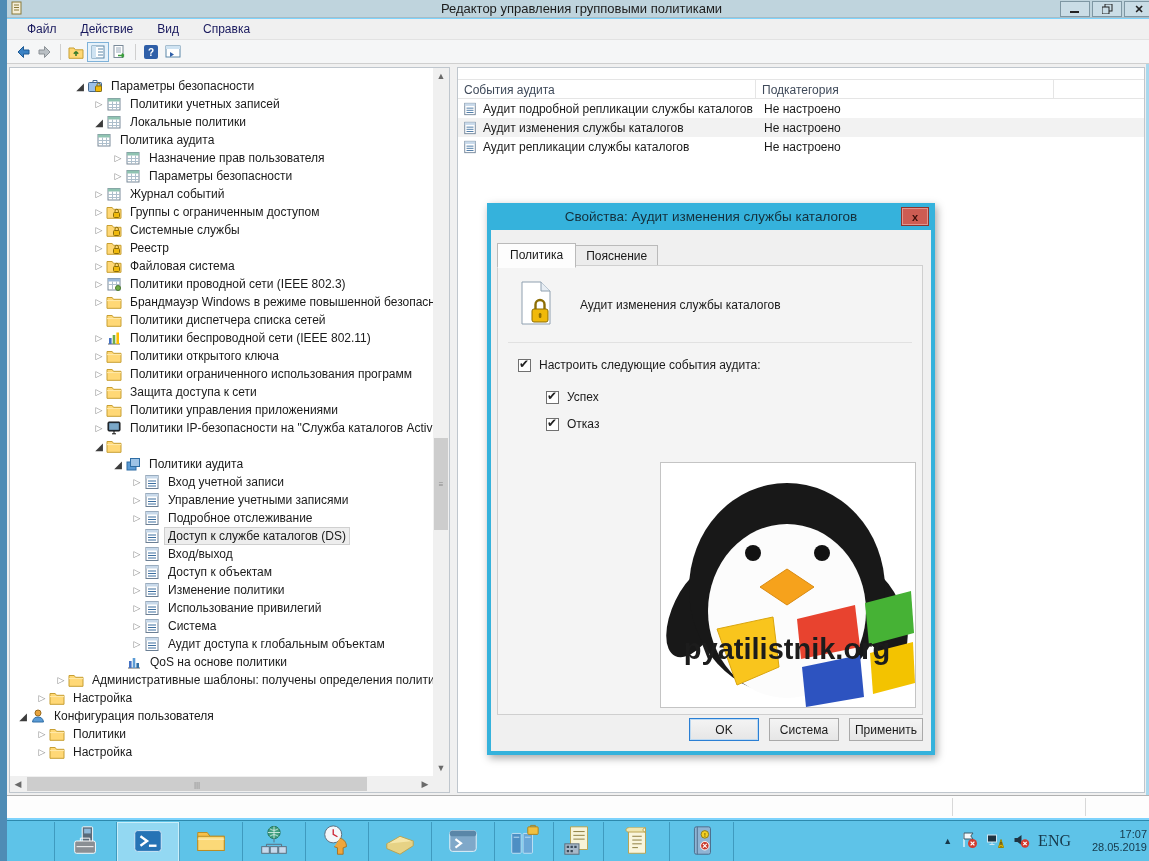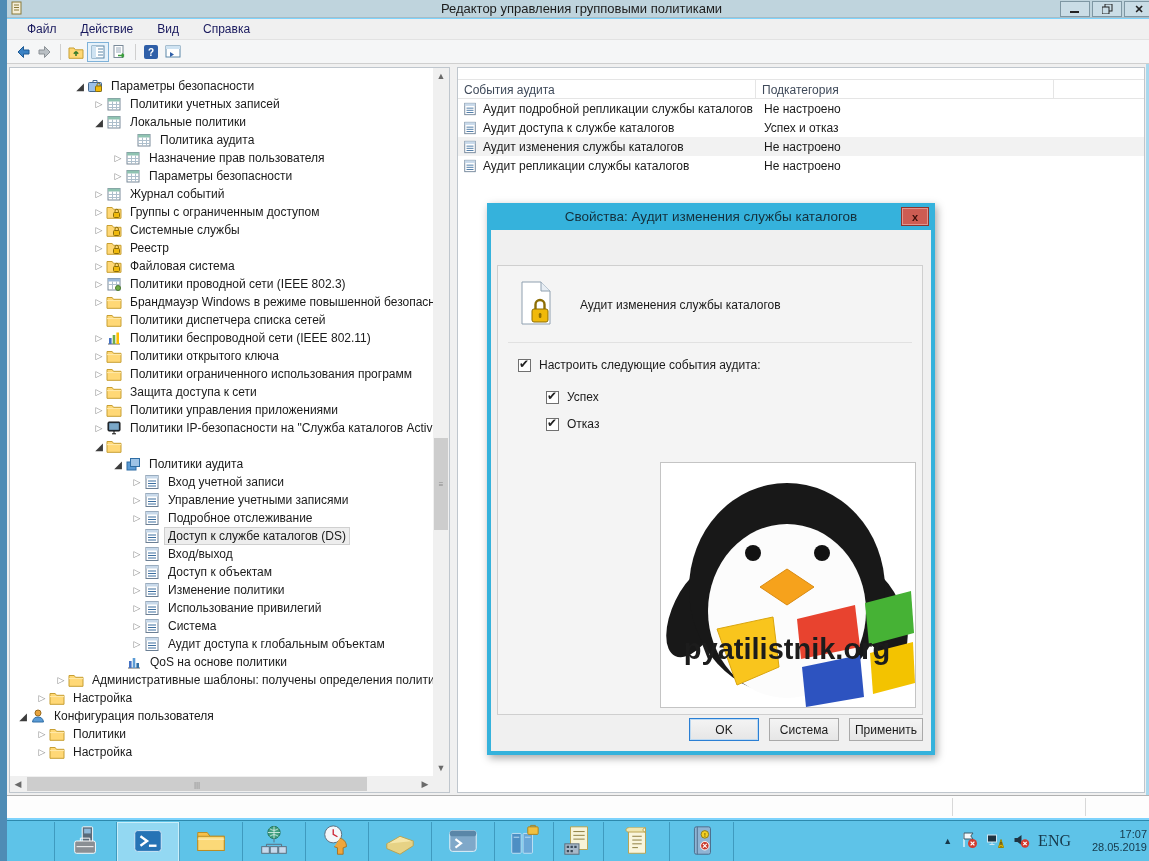--- a/index.html
+++ b/index.html
@@ -201,21 +201,21 @@
             <span class="texp exp">◢</span>
             <span class="ticon">
               <svg viewBox="0 0 16 16">
                 <rect x="2" y="2.5" width="12" height="11.5" fill="#fff" stroke="#7a8a99"></rect>
                 <rect x="2" y="2.5" width="12" height="3" fill="#8fc3b1"></rect>
                 <path d="M2 8.5h12M2 11.5h12M6.5 5.5v8.5M10.5 5.5v8.5" stroke="#aebfcc" stroke-width="1"></path>
               </svg>
             </span>
             <span class="tlabel">Локальные политики</span>
           </div>
-          <div class="trow" style="padding-left: 112px;">
+          <div class="trow" style="padding-left: 72px;">
             <span class="texp"></span>
             <span class="ticon">
               <svg viewBox="0 0 16 16">
                 <rect x="2" y="2.5" width="12" height="11.5" fill="#fff" stroke="#7a8a99"></rect>
                 <rect x="2" y="2.5" width="12" height="3" fill="#8fc3b1"></rect>
                 <path d="M2 8.5h12M2 11.5h12M6.5 5.5v8.5M10.5 5.5v8.5" stroke="#aebfcc" stroke-width="1"></path>
               </svg>
             </span>
             <span class="tlabel">Политика аудита</span>
           </div>
@@ -607,31 +607,20 @@
             <span class="licon">
               <svg viewBox="0 0 16 16">
                 <rect x="2" y="1.5" width="12" height="13" fill="#fff" stroke="#6b7f94"></rect>
                 <rect x="2" y="1.5" width="12" height="3" fill="#c8d9ea"></rect>
                 <path d="M4 7h8M4 9.5h8M4 12h8" stroke="#3c6e9f"></path>
               </svg>
             </span>
             <span class="lname">Аудит подробной репликации службы каталогов</span>
             <span class="lval">Не настроено</span>
           </div>
-          <div class="lrow">
-            <span class="licon">
-              <svg viewBox="0 0 16 16">
-                <rect x="2" y="1.5" width="12" height="13" fill="#fff" stroke="#6b7f94"></rect>
-                <rect x="2" y="1.5" width="12" height="3" fill="#c8d9ea"></rect>
-                <path d="M4 7h8M4 9.5h8M4 12h8" stroke="#3c6e9f"></path>
-              </svg>
-            </span>
-            <span class="lname">Аудит доступа к службе каталогов</span>
-            <span class="lval">Успех и отказ</span>
-          </div>
           <div class="lrow sel">
             <span class="licon">
               <svg viewBox="0 0 16 16">
                 <rect x="2" y="1.5" width="12" height="13" fill="#fff" stroke="#6b7f94"></rect>
                 <rect x="2" y="1.5" width="12" height="3" fill="#c8d9ea"></rect>
                 <path d="M4 7h8M4 9.5h8M4 12h8" stroke="#3c6e9f"></path>
               </svg>
             </span>
             <span class="lname">Аудит изменения службы каталогов</span>
             <span class="lval">Не настроено</span>
@@ -651,20 +640,24 @@
     </div>
 
     <div class="rightband"></div>
 
     <div class="dialog">
       <div class="dlg-title">
         <span>Свойства: Аудит изменения службы каталогов</span>
       </div>
       <div class="dlg-close">x</div>
       <div class="dlg-body">
+        <div class="tabs">
+          <div class="tab active">Политика</div>
+          <div class="tab">Пояснение</div>
+        </div>
         <div class="tabpanel">
           <div class="pol-head">
             <span>
               <svg width="36" height="46" viewBox="0 0 36 46">
                   <path d="M4 2h19l9 9v33H4z" fill="#fff" stroke="#8fa0b0"></path>
                   <path d="M23 2v9h9" fill="#e8eef4" stroke="#8fa0b0"></path>
                   <rect x="14" y="29" width="16" height="13" rx="2" fill="#f0b90b" stroke="#8d6e06"></rect>
                   <path d="M17.5 29v-4.5a4.5 4.5 0 0 1 9 0V29" fill="none" stroke="#8d6e06" stroke-width="2.4"></path>
                   <rect x="20.8" y="33" width="2.6" height="5" rx="1.2" fill="#8d6e06"></rect>
                 </svg>

